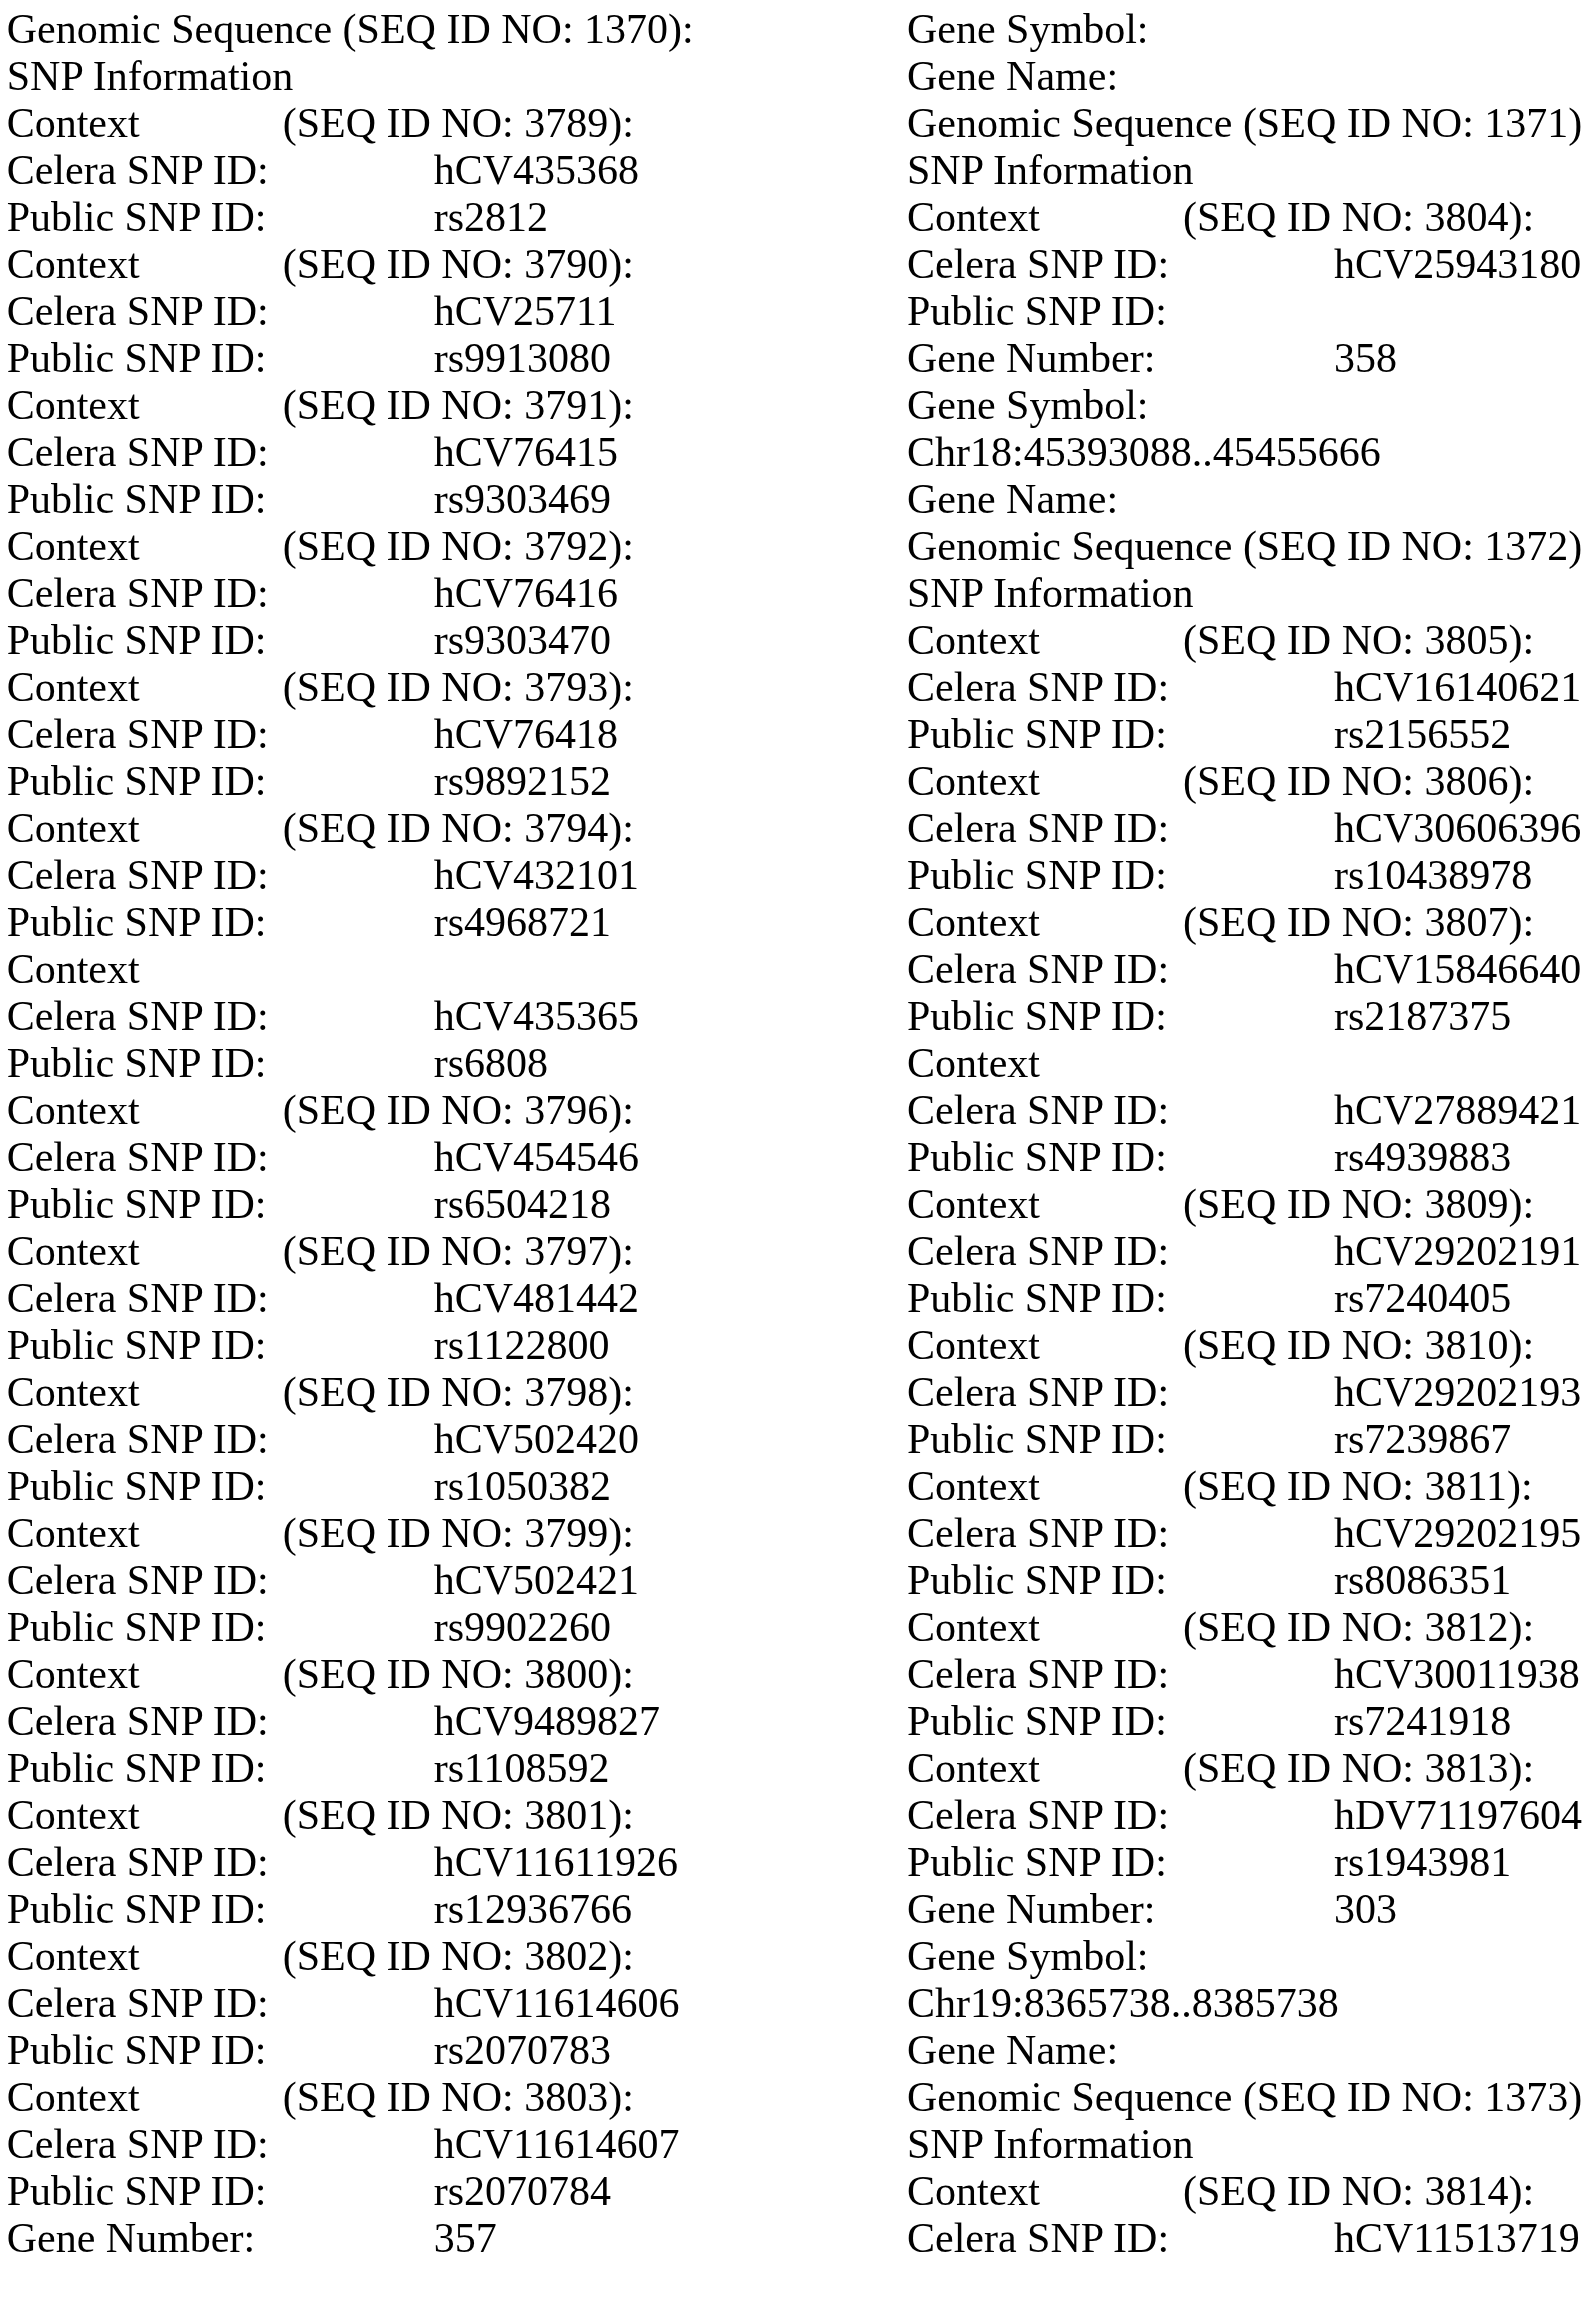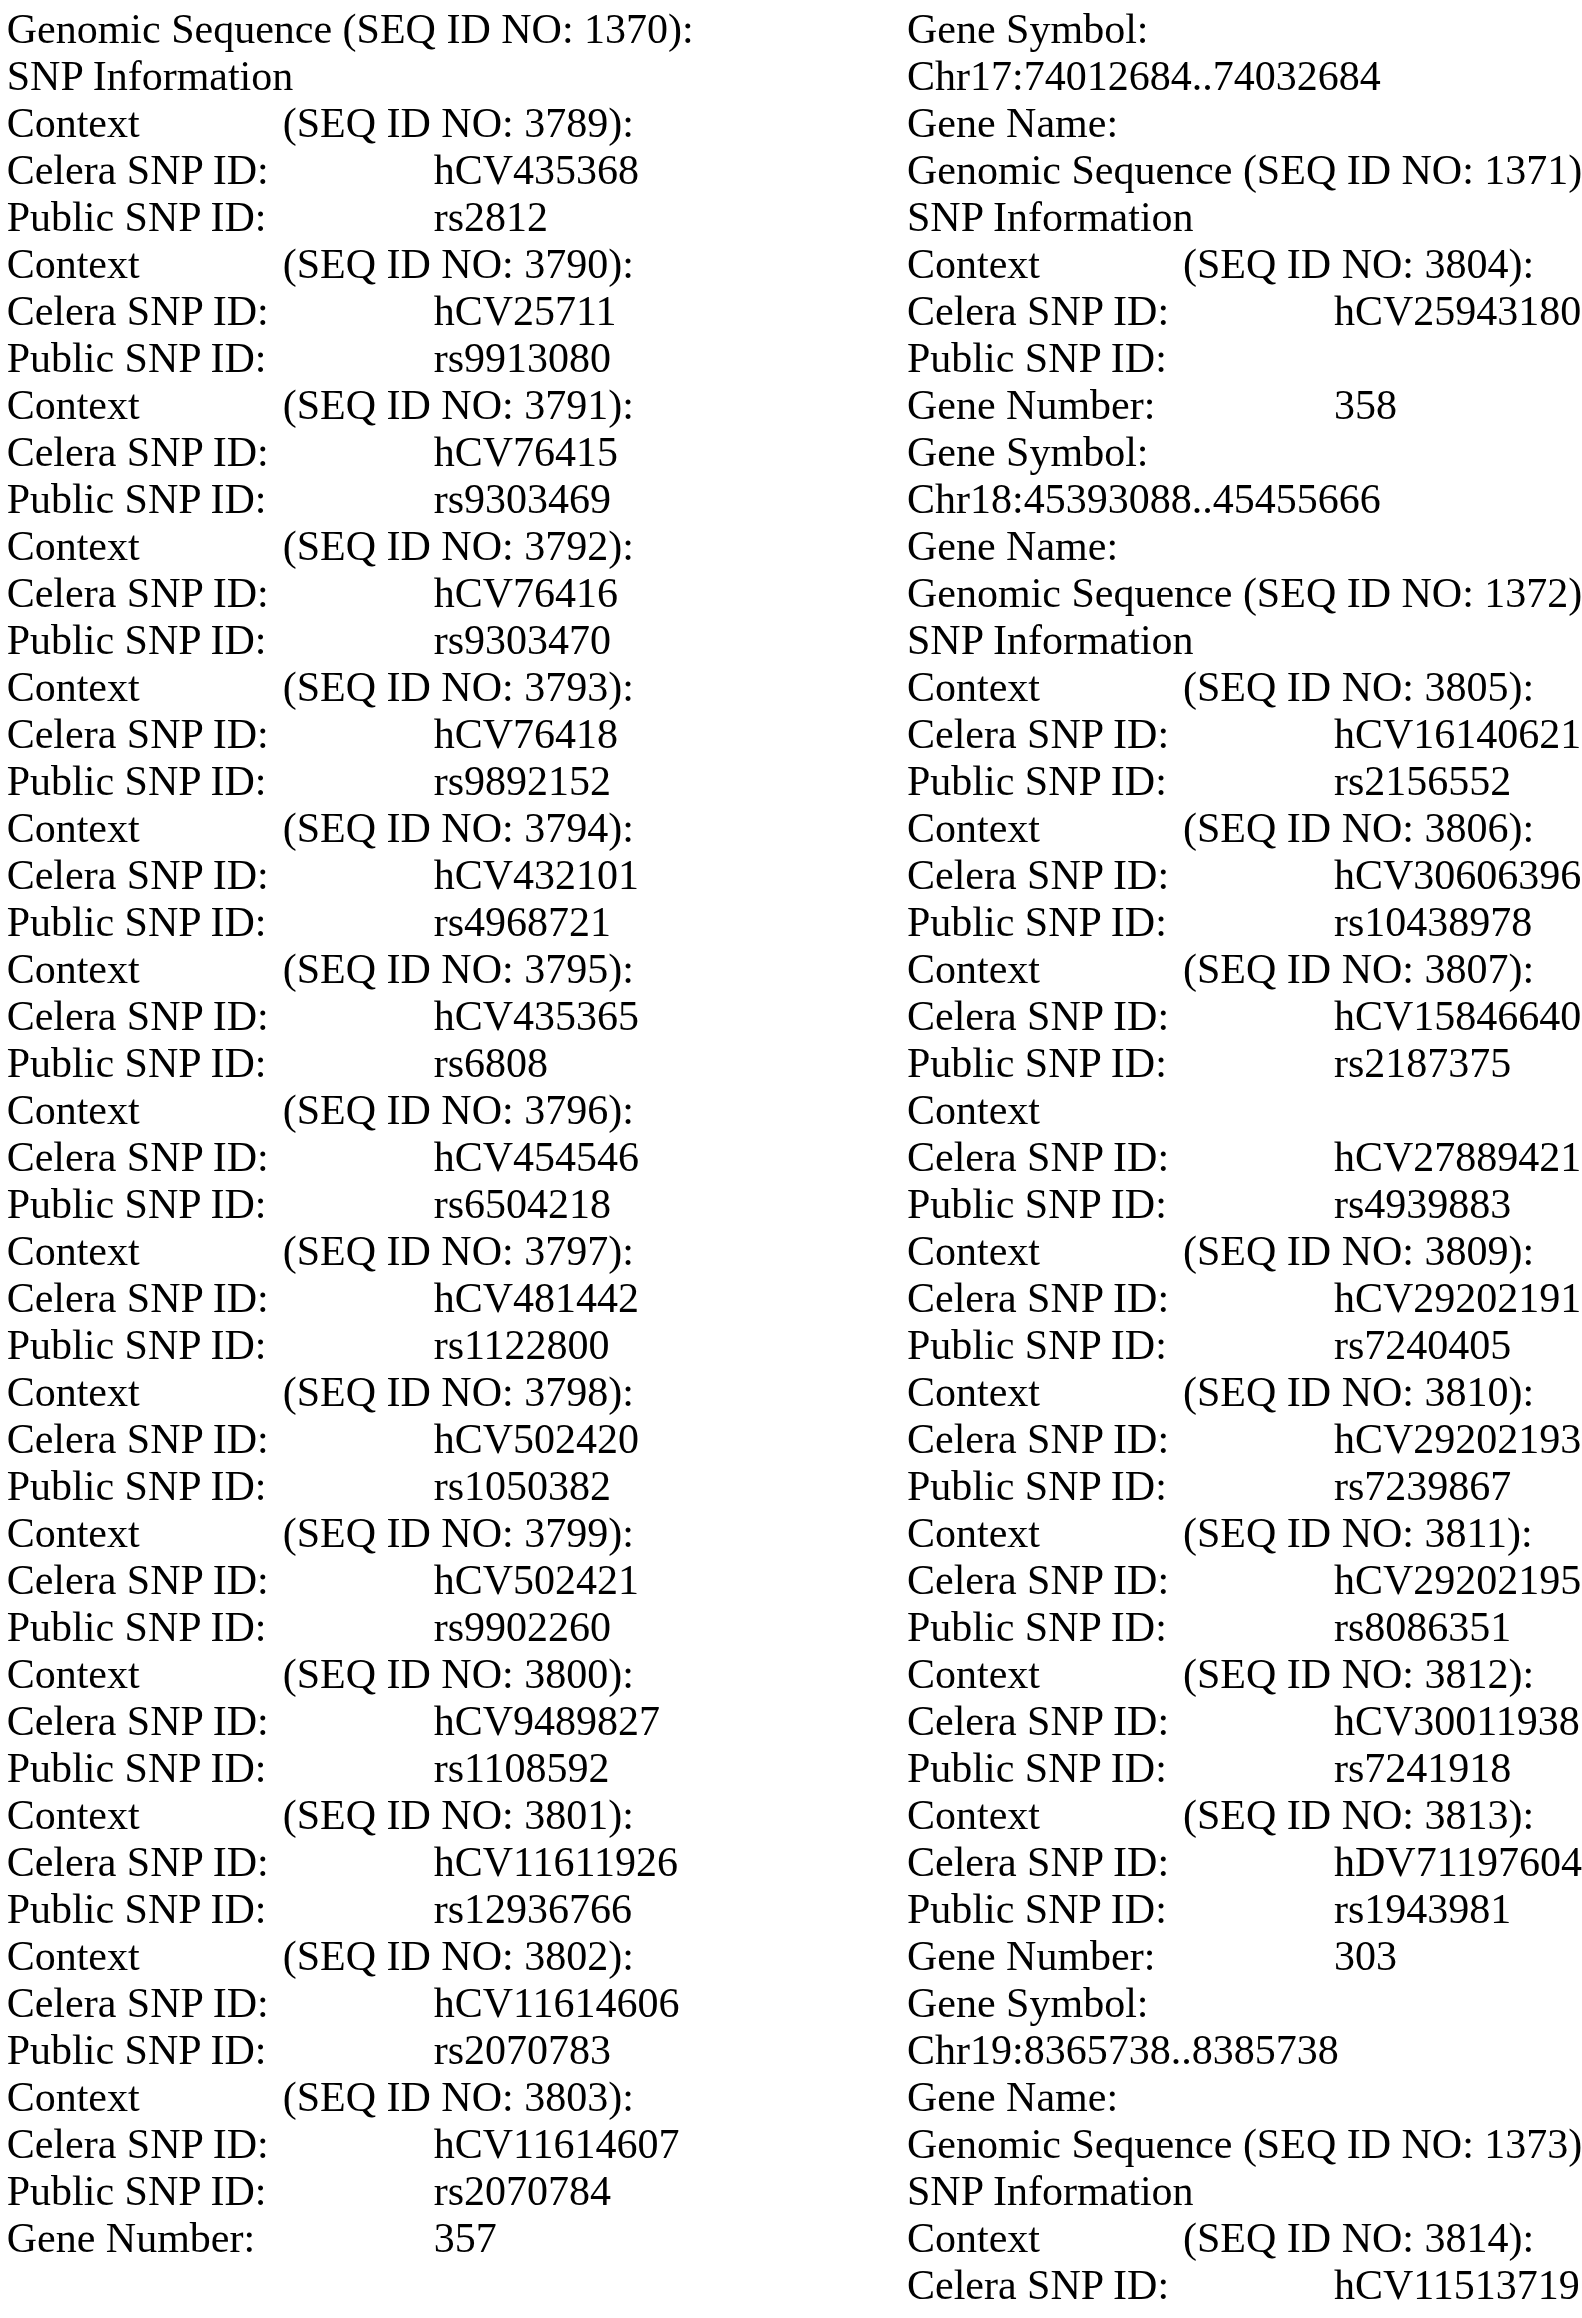--- a/index.html
+++ b/index.html
@@ -120,21 +120,20 @@
       <div class="line">
         <span class="lbl">Celera SNP ID:</span>
         <span class="val v-val">hCV432101</span>
       </div>
       <div class="line">
         <span class="lbl">Public SNP ID:</span>
         <span class="val v-val">rs4968721</span>
       </div>
       <div class="line">
         <span class="lbl">Context</span>
-        <span class="val v-seq">(SEQ ID NO: 3795):</span>
       </div>
       <div class="line">
         <span class="lbl">Celera SNP ID:</span>
         <span class="val v-val">hCV435365</span>
       </div>
       <div class="line">
         <span class="lbl">Public SNP ID:</span>
         <span class="val v-val">rs6808</span>
       </div>
       <div class="line">
@@ -234,23 +233,20 @@
         <span class="val v-val">rs2070784</span>
       </div>
       <div class="line">
         <span class="lbl">Gene Number:</span>
         <span class="val v-val">357</span>
       </div>
     </div>
   <div class="col" id="col-right">
       <div class="line">
         <span class="lbl">Gene Symbol:</span>
-      </div>
-      <div class="line">
-        <span class="lbl">Chr17:74012684..74032684</span>
       </div>
       <div class="line">
         <span class="lbl">Gene Name:</span>
       </div>
       <div class="line">
         <span class="lbl">Genomic Sequence (SEQ ID NO: 1371):</span>
       </div>
       <div class="line">
         <span class="lbl">SNP Information</span>
       </div>

